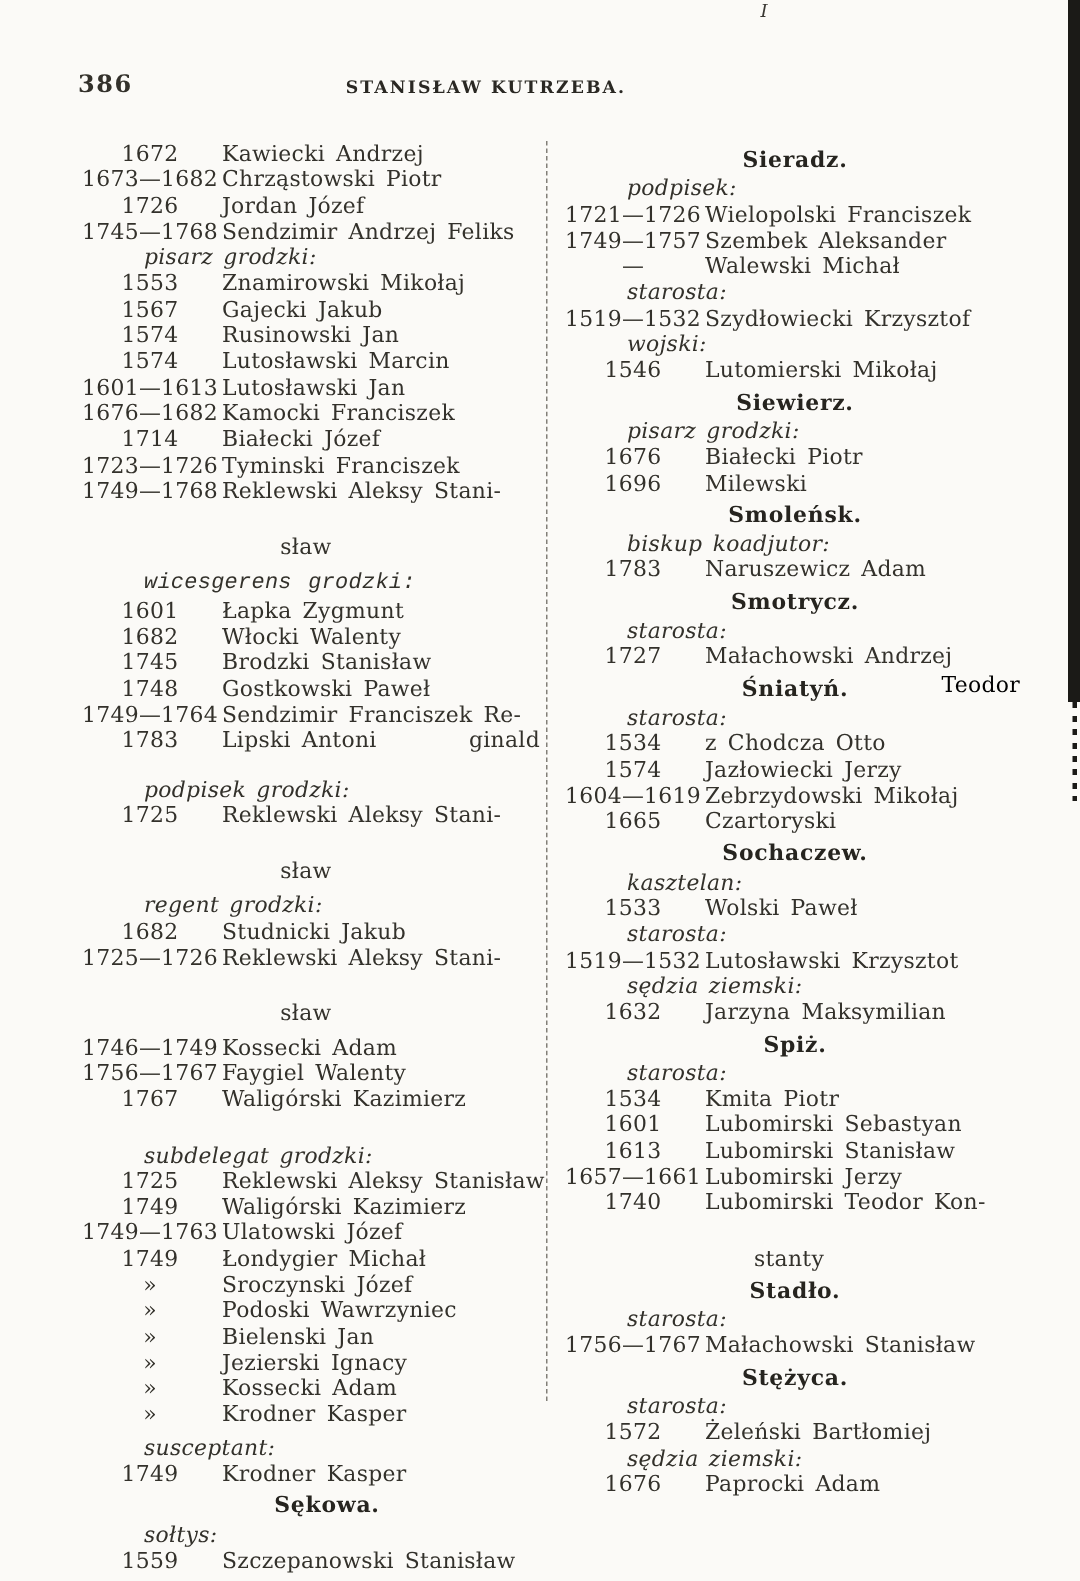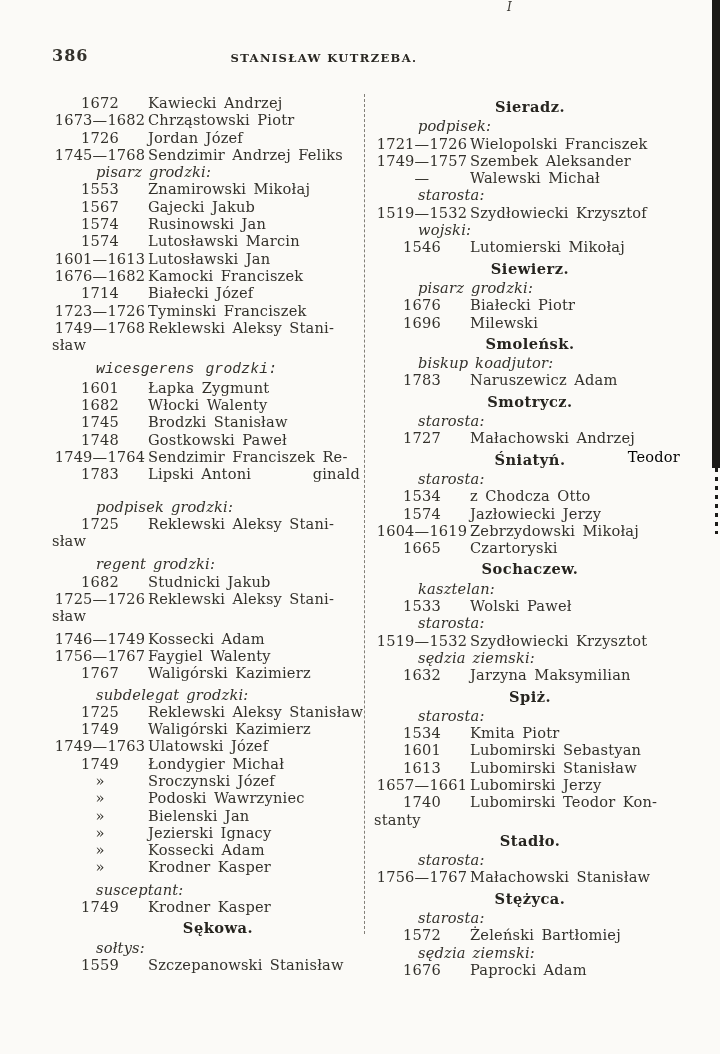--- a/index.html
+++ b/index.html
@@ -34,21 +34,21 @@
   .sub{font-style:italic;margin-left:44px;word-spacing:2px;}
   .head{
     font-weight:bold;text-align:center;position:relative;
     margin:4px 0 2px;letter-spacing:.5px;color:#26241f;
   }
   .col-left .head{transform:translateX(10px);}
   .headfrag{
     position:absolute;right:6px;top:-3px;font-weight:normal;
     letter-spacing:.2px;color:#000000;
   }
-  .cont{text-align:left;padding-right:8px;word-spacing:2px;}
+  .cont{text-align:center;padding-right:8px;word-spacing:2px;margin-top:20px;}
 </style>
 </head>
 <body>
 
 <div class="page">
   <div class="pageno">386</div>
   <div class="runhead">STANISŁAW KUTRZEBA.</div>
   <div class="corner-mark">I</div>
 
   <div class="col col-left">
@@ -153,21 +153,21 @@
         <span class="name">Kossecki Adam</span>
       </div>
       <div class="row">
         <span class="year">1756—1767</span>
         <span class="name">Faygiel Walenty</span>
       </div>
       <div class="row">
         <span class="year">1767</span>
         <span class="name">Waligórski Kazimierz</span>
       </div>
-      <div class="sub" style="margin-top: 4px;">subdelegat grodzki:</div>
+      <div class="sub" style="margin-top: 20px;">subdelegat grodzki:</div>
       <div class="row">
         <span class="year">1725</span>
         <span class="name">Reklewski Aleksy Stanisław</span>
       </div>
       <div class="row">
         <span class="year">1749</span>
         <span class="name">Waligórski Kazimierz</span>
       </div>
       <div class="row">
         <span class="year">1749—1763</span>
@@ -280,21 +280,21 @@
       </div>
       <div class="head"><span class="">Sochaczew.</span></div>
       <div class="sub">kasztelan:</div>
       <div class="row">
         <span class="year">1533</span>
         <span class="name">Wolski Paweł</span>
       </div>
       <div class="sub">starosta:</div>
       <div class="row">
         <span class="year">1519—1532</span>
-        <span class="name">Szydłowiecki Krzysztot</span>
+        <span class="name">Lutosławski Krzysztot</span>
       </div>
       <div class="sub">sędzia ziemski:</div>
       <div class="row">
         <span class="year">1632</span>
         <span class="name">Jarzyna Maksymilian</span>
       </div>
       <div class="head"><span class="">Spiż.</span></div>
       <div class="sub">starosta:</div>
       <div class="row">
         <span class="year">1534</span>

